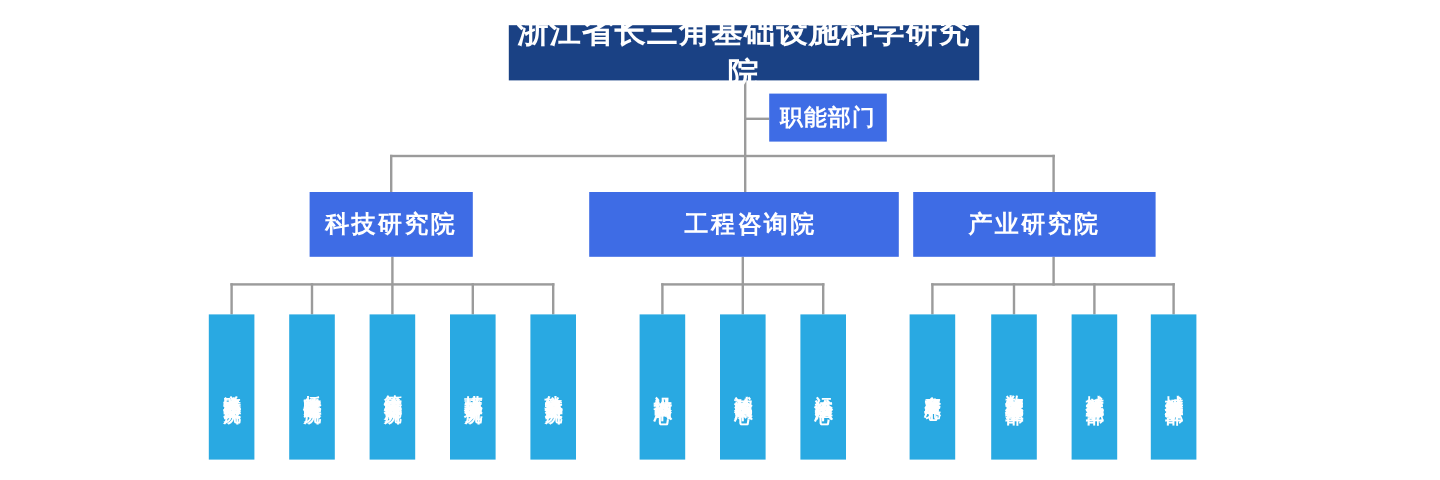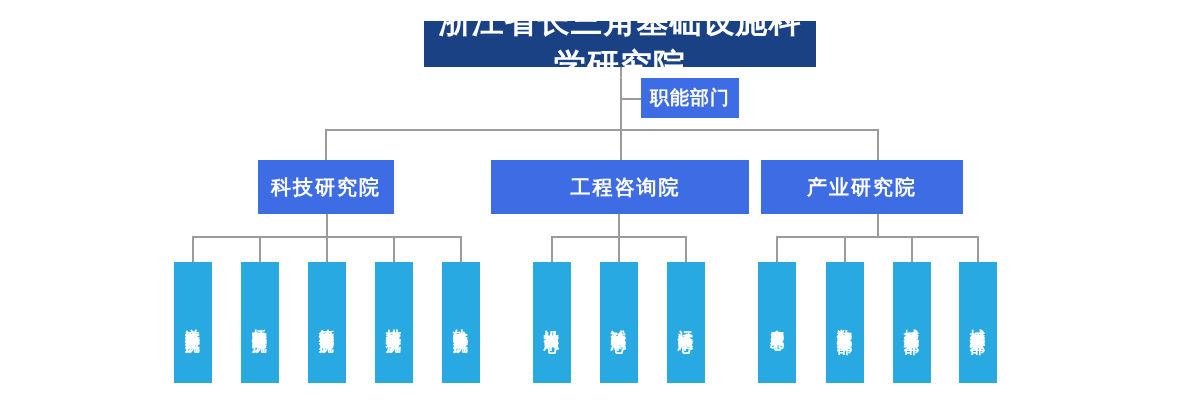--- a/index.html
+++ b/index.html
@@ -19,21 +19,21 @@
   
   .node{
     position:absolute;
     display:flex;align-items:center;justify-content:center;
     color:var(--text,#fff);font-weight:700;
     box-sizing:border-box;text-align:center;
   }
   .root-node{
     left:424px;top:21px;width:392px;height:46px;
     background:var(--root_bg,#1a4184);
-    font-size:32px;letter-spacing:1px;font-family:Liberation Serif, serif;
+    font-size:26px;letter-spacing:1px;font-family:Liberation Serif, serif;
   }
   .func-node{
     left:641px;top:78px;width:98px;height:40px;
     background:var(--branch_bg,#3e6ce5);
     font-size:19px;letter-spacing:1px;
   }
   .branch-node{
     top:160px;height:54px;
     background:var(--branch_bg,#3e6ce5);
     flex-direction:column;gap:3px;

